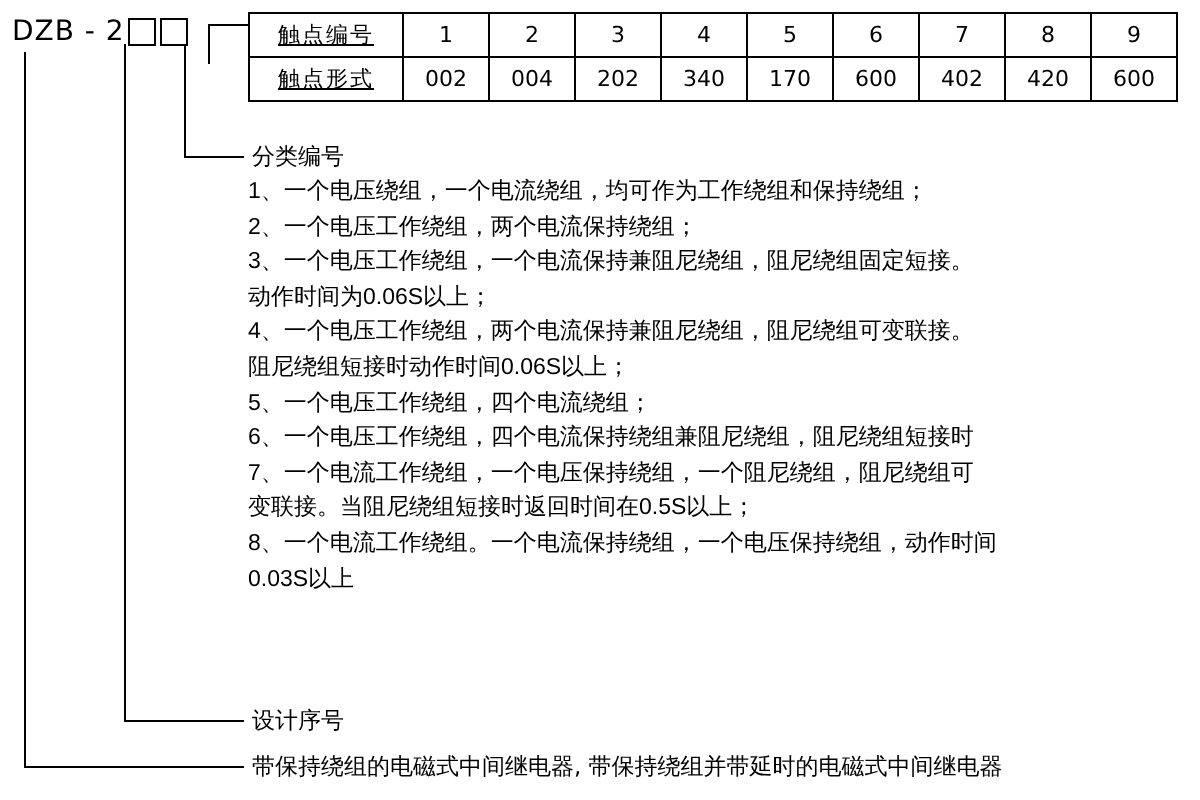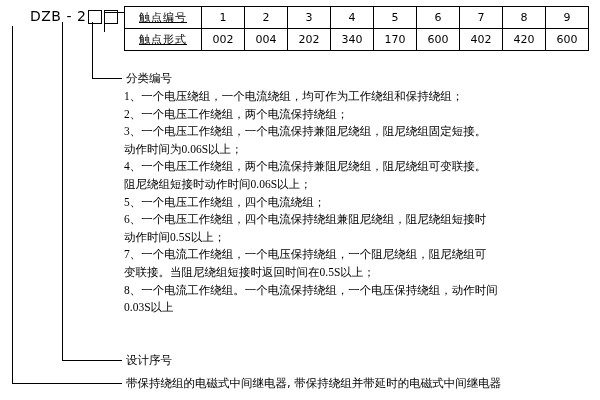--- a/index.html
+++ b/index.html
@@ -22,21 +22,20 @@
 
   
   .model-code {
     position: absolute;
     left: 6px;
     top: 8px;
     font-size: 14px;
     letter-spacing: 0.5px;
     white-space: nowrap;
     font-family: "DejaVu Sans", "Liberation Sans", sans-serif;
-    margin-left: 24px;
   }
   .code-box {
     display: inline-block;
     width: 12px;
     height: 12px;
     border: 1px solid #000;
     vertical-align: middle;
     margin-left: 2px;
   }
 
@@ -87,21 +86,21 @@
     font-family: "DejaVu Sans", "Liberation Sans", sans-serif;
     white-space: nowrap;
   }
   .note-list {
     position: absolute;
     left: 124px;
     top: 88px;
     width: 470px;
     font-size: 11.5px;
     line-height: 17.6px;
-    font-family: Liberation Serif, serif;
+    font-family: Liberation Sans, sans-serif;
   }
   .note-list div {
     white-space: nowrap;
   }
 </style>
 </head>
 <body>
 
 <div id="root">
 
@@ -156,21 +155,20 @@
 
   <div class="note-list">
     <div>1、一个电压绕组，一个电流绕组，均可作为工作绕组和保持绕组；</div>
     <div>2、一个电压工作绕组，两个电流保持绕组；</div>
     <div>3、一个电压工作绕组，一个电流保持兼阻尼绕组，阻尼绕组固定短接。</div>
     <div>动作时间为0.06S以上；</div>
     <div>4、一个电压工作绕组，两个电流保持兼阻尼绕组，阻尼绕组可变联接。</div>
     <div>阻尼绕组短接时动作时间0.06S以上；</div>
     <div>5、一个电压工作绕组，四个电流绕组；</div>
     <div>6、一个电压工作绕组，四个电流保持绕组兼阻尼绕组，阻尼绕组短接时</div>
-    <div>动作时间0.5S以上；</div>
     <div>7、一个电流工作绕组，一个电压保持绕组，一个阻尼绕组，阻尼绕组可</div>
     <div>变联接。当阻尼绕组短接时返回时间在0.5S以上；</div>
     <div>8、一个电流工作绕组。一个电流保持绕组，一个电压保持绕组，动作时间</div>
     <div>0.03S以上</div>
   </div>
 
   <div class="annot" style="left:126px; top:352px;">设计序号</div>
   <div class="annot" style="left:126px; top:375px;">带保持绕组的电磁式中间继电器, 带保持绕组并带延时的电磁式中间继电器</div>
 
 </div>

